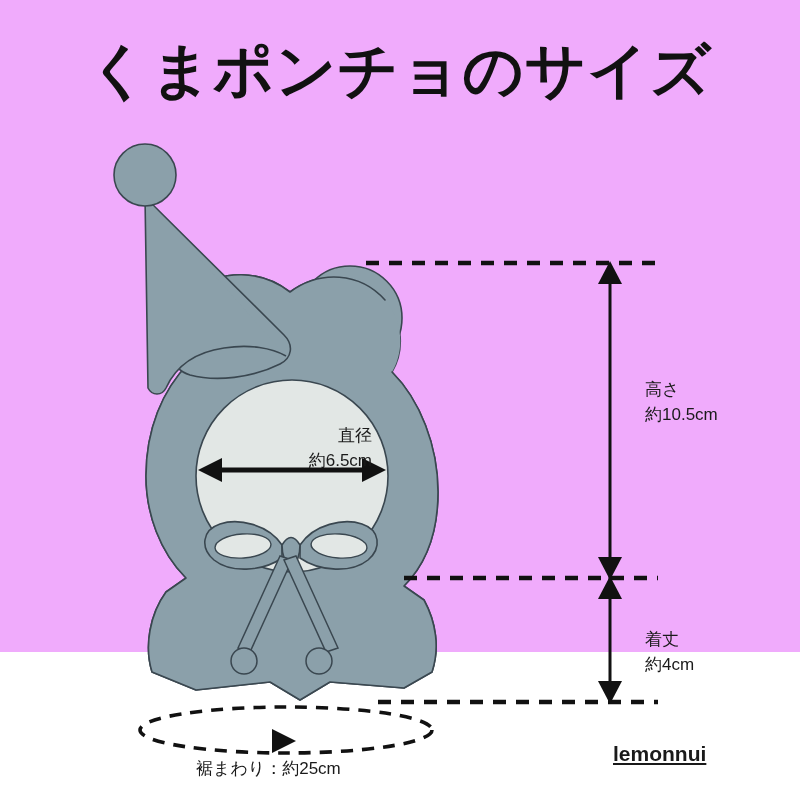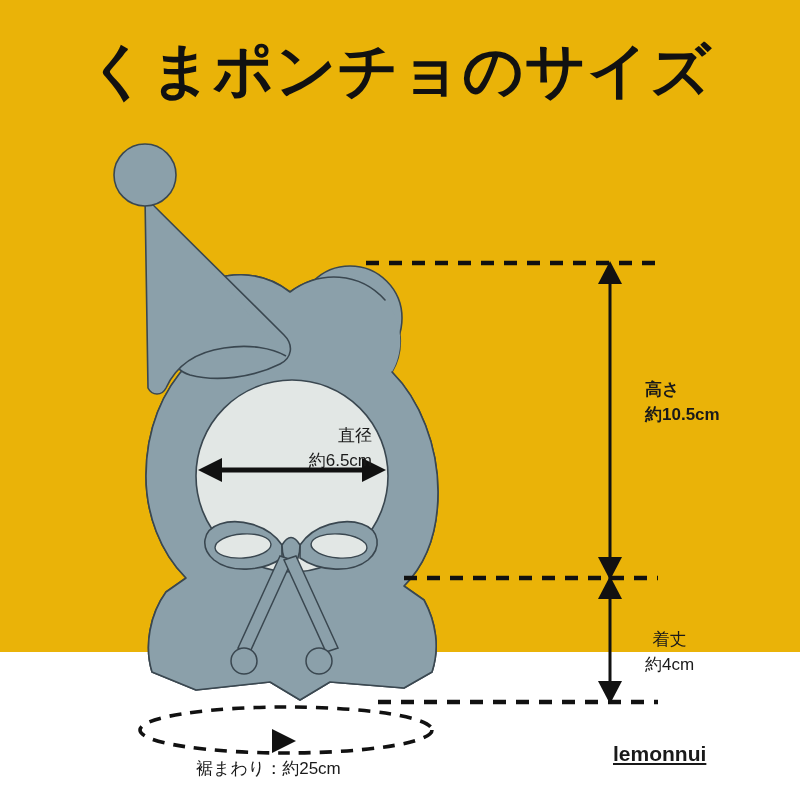--- a/index.html
+++ b/index.html
@@ -10,21 +10,21 @@
   body {
     width: 800px;
     height: 800px;
     overflow: hidden;
     font-family: "Liberation Sans", "DejaVu Sans", sans-serif;
   }
   #page {
     position: relative;
     width: 800px;
     height: 652px;
-    background: #eab308;
+    background: #f0abfc;
   }
   #title {
     position: absolute;
     left: 0;
     top: 38px;
     width: 800px;
     text-align: center;
     font-size: 60px;
     font-weight: 700;
     letter-spacing: 1px;
@@ -42,26 +42,24 @@
   .dim-label {
     position: absolute;
     font-size: 17px;
     color: #1a1a1a;
     line-height: 1.45;
     white-space: nowrap;
   }
   #label-height {
     left: 645px;
     top: 378px;
-    font-weight: bold;
   }
   #label-length {
     left: 645px;
     top: 628px;
-    text-align: center;
   }
   #label-diameter {
     left: 252px;
     top: 424px;
     text-align: right;
     width: 120px;
   }
   #label-hem {
     left: 196px;
     top: 757px;

